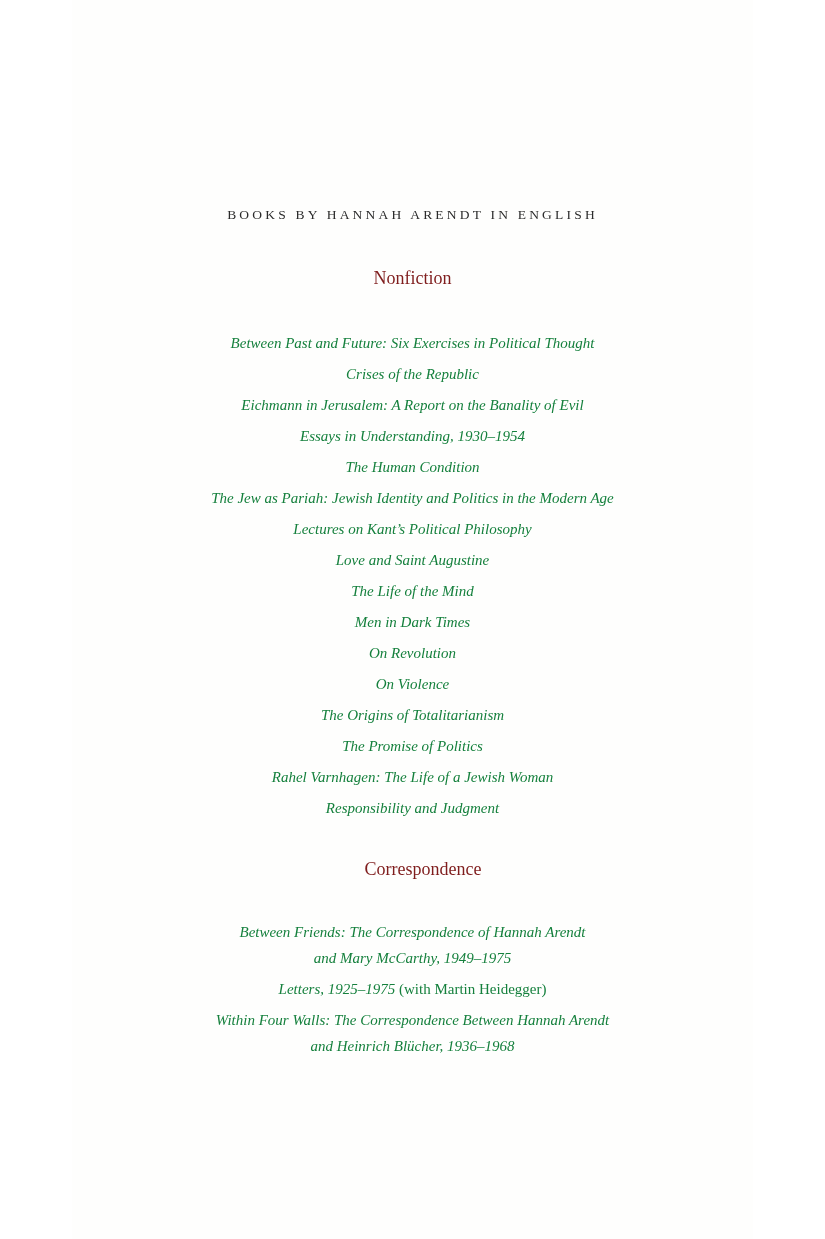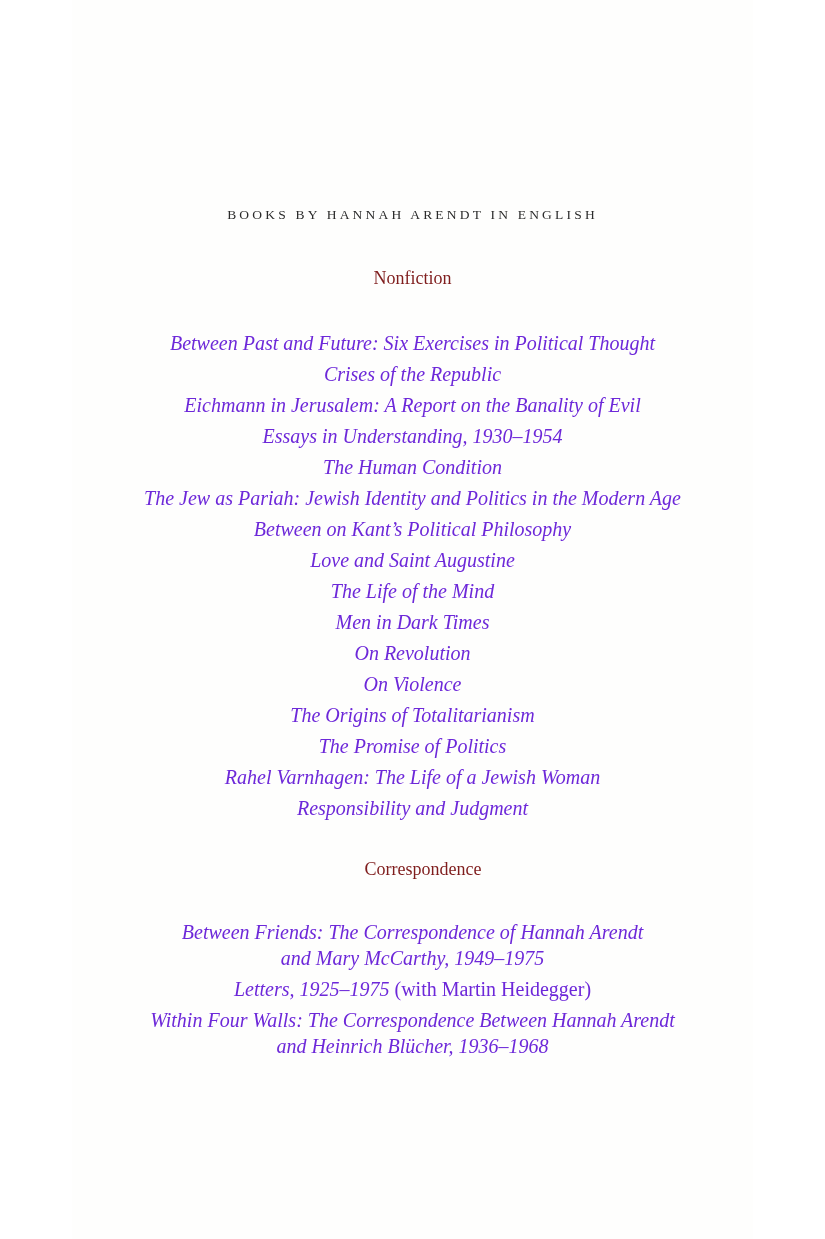--- a/index.html
+++ b/index.html
@@ -39,24 +39,24 @@
     padding-left: 21px;
   }
   .title-list {
     margin-top: 41px;
   }
   .title-list.corr-list {
     margin-top: 39px;
   }
   .book-title {
     font-style: italic;
-    font-size: 20px;
+    font-size: 15px;
     line-height: 26px;
     margin: 0 auto 5px auto;
-    color: #6d28d9;
+    color: #15803d;
     max-width: 680px;
   }
   .book-title .rm {
     font-style: normal;
   }
   .book-title .it {
   }
 </style>
 </head>
 <body>
@@ -67,21 +67,21 @@
 
   <div class="section-heading">Nonfiction</div>
 
   <div class="title-list">
     <div class="book-title">Between Past and Future: Six Exercises in Political Thought</div>
     <div class="book-title">Crises of the Republic</div>
     <div class="book-title">Eichmann in Jerusalem: A Report on the Banality of Evil</div>
     <div class="book-title">Essays in Understanding, 1930–1954</div>
     <div class="book-title">The Human Condition</div>
     <div class="book-title">The Jew as Pariah: Jewish Identity and Politics in the Modern Age</div>
-    <div class="book-title">Between on Kant’s Political Philosophy</div>
+    <div class="book-title">Lectures on Kant’s Political Philosophy</div>
     <div class="book-title">Love and Saint Augustine</div>
     <div class="book-title">The Life of the Mind</div>
     <div class="book-title">Men in Dark Times</div>
     <div class="book-title">On Revolution</div>
     <div class="book-title">On Violence</div>
     <div class="book-title">The Origins of Totalitarianism</div>
     <div class="book-title">The Promise of Politics</div>
     <div class="book-title">Rahel Varnhagen: The Life of a Jewish Woman</div>
     <div class="book-title">Responsibility and Judgment</div>
   </div>

